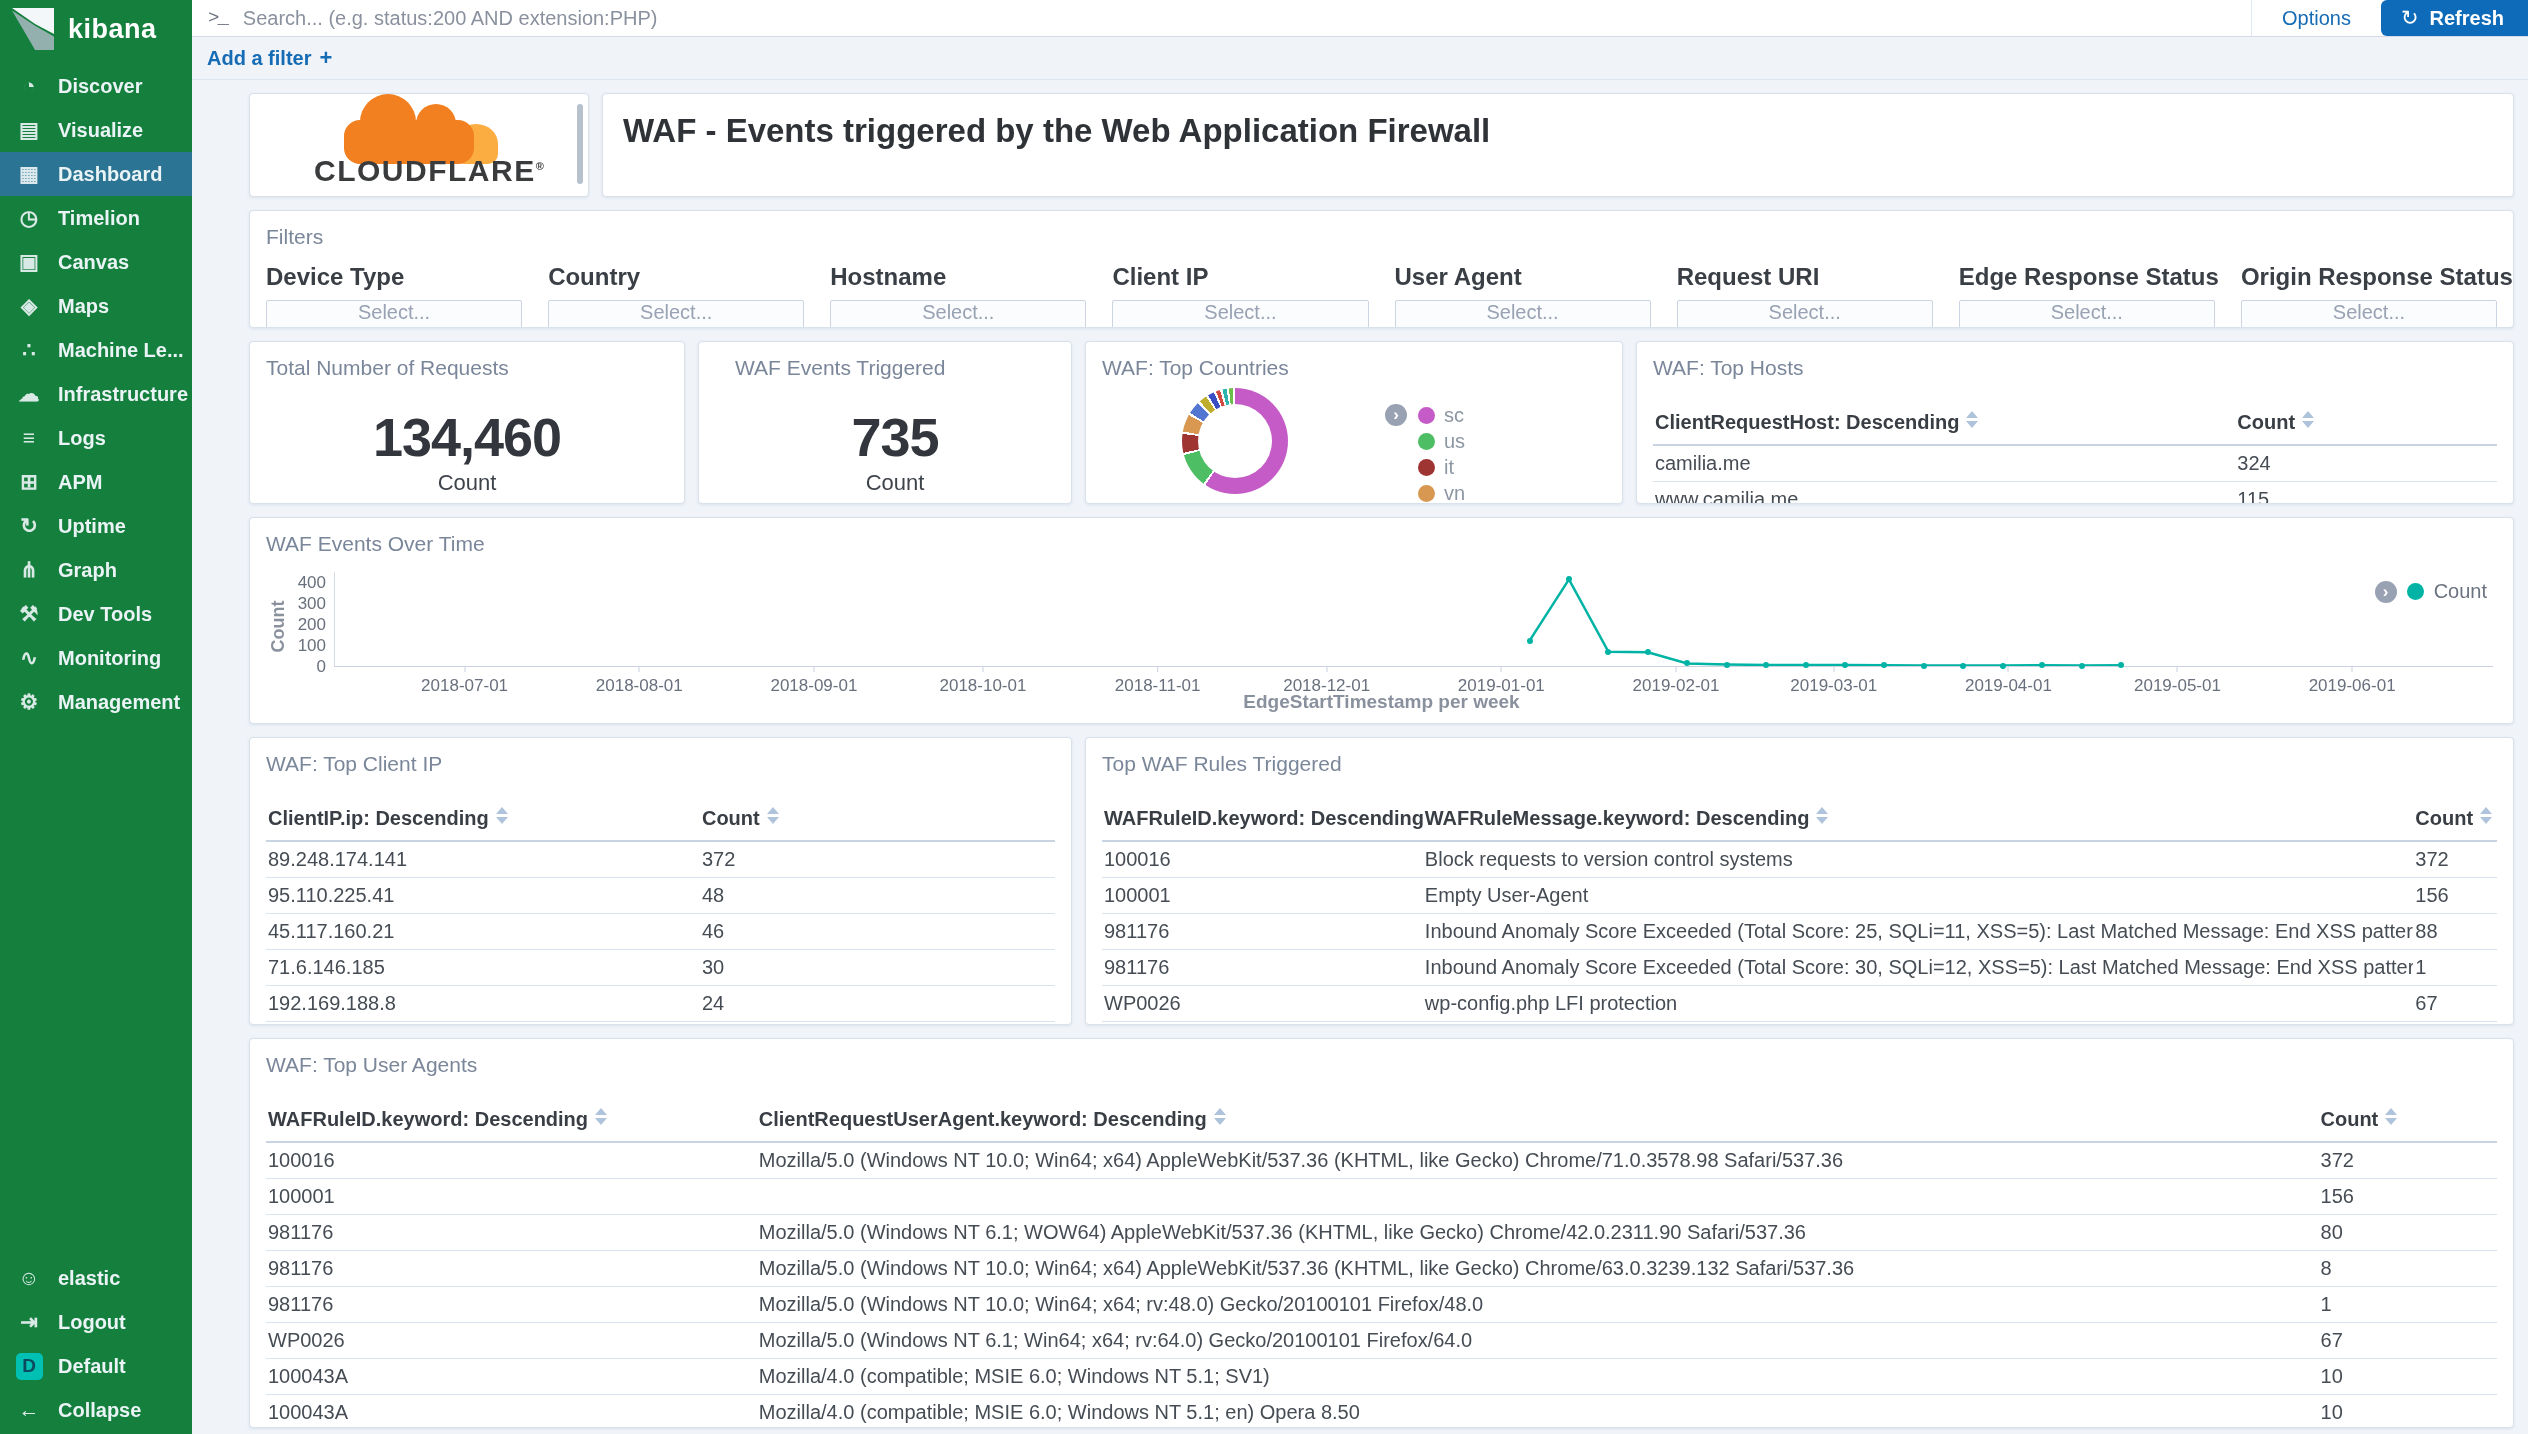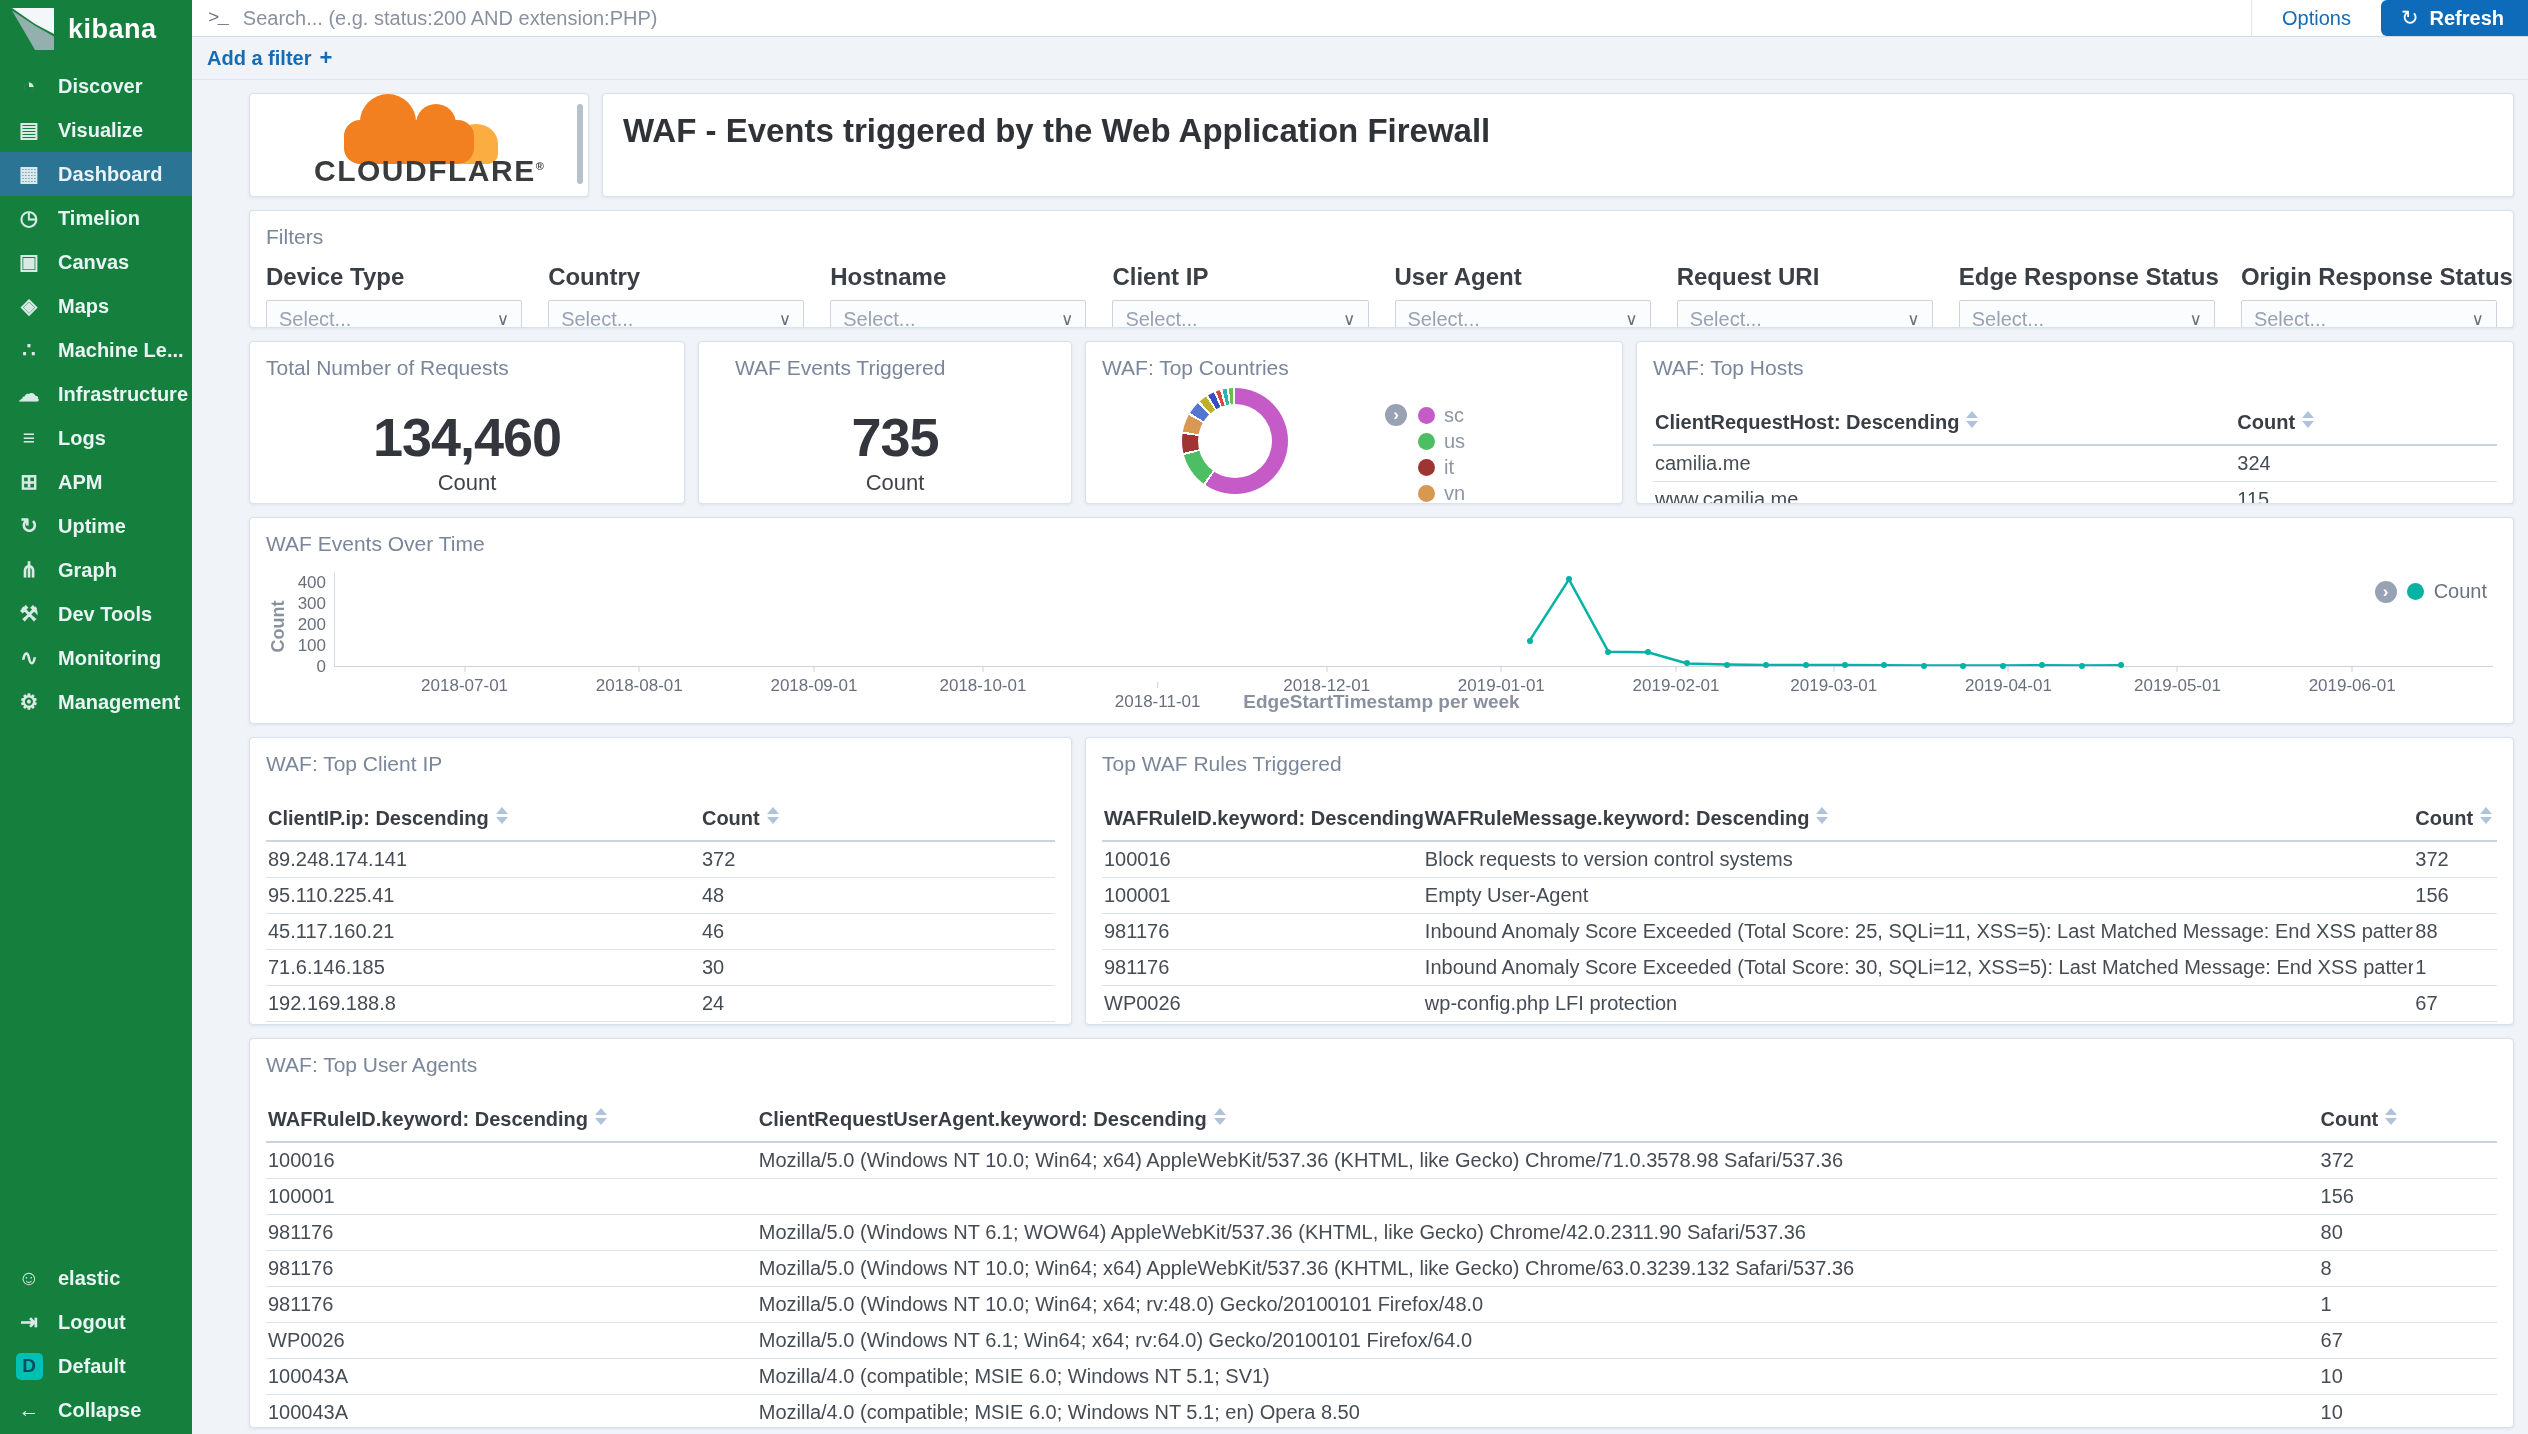--- a/index.html
+++ b/index.html
@@ -49,21 +49,21 @@
   .cf-cloud::after { content:""; position:absolute; right:18px; top:-16px; width:40px; height:40px; background:#F38020; border-radius:50%; }
   .cf-text { position:absolute; bottom:-8px; width:100%; text-align:center; font-size:30px; font-weight:800; letter-spacing:1.5px; color:#3A3B3C; }
   .cf-text sup { font-size:11px; }
   .logo-scrollbar { position:absolute; right:5px; top:10px; width:6px; height:80px; background:#B6C1CC; border-radius:3px; }
 
   
   .p-filters { flex:1; height:118px; }
   .filter-grid { display:flex; gap:26px; margin-top:14px; }
   .ffield { flex:1; min-width:0; }
   .flabel { font-size:24px; font-weight:700; color:#3A3F46; margin-bottom:9px; white-space:nowrap; }
-  .fselect { height:39px; border:1px solid #CBD4E0; border-radius:2px; background:#FBFCFE; display:flex; align-items:center; justify-content:space-between; padding:0 12px; color:#98A2B3; font-size:20px; cursor:pointer; }
+  .fselect { height:39px; border:1px solid #CBD4E0; border-radius:2px; background:#FBFCFE; display:flex; align-items:center; justify-content:space-between; padding:0 12px; color:#98A2B3; font-size:20px; cursor:pointer;flex-direction:column; }
   .fselect .chev { color:#69707D; font-size:17px; }
 
   
   .p-metric1 { width:436px; height:163px; flex-shrink:0; }
   .p-metric2 { width:374px; height:163px; flex-shrink:0;padding-left:36px; }
   .p-donut   { width:538px; height:163px; flex-shrink:0; }
   .p-hosts   { flex:1; height:163px; }
   .metric-value { text-align:center; font-size:54px; font-weight:700; color:#33373D; margin-top:26px; letter-spacing:-1px; }
   .metric-unit  { text-align:center; font-size:22px; color:#3F444B; margin-top:2px; }
 
@@ -393,21 +393,21 @@
                 <span>2018-08-01</span>
               </div>
               <div class="xtick" style="left: 22.1932%;">
                 <i></i>
                 <span>2018-09-01</span>
               </div>
               <div class="xtick" style="left: 30.0261%;">
                 <i></i>
                 <span>2018-10-01</span>
               </div>
-              <div class="xtick" style="left: 38.1201%; margin-top: 16px;">
+              <div class="xtick" style="left: 38.1201%;">
                 <i></i>
                 <span>2018-11-01</span>
               </div>
               <div class="xtick" style="left: 45.953%;">
                 <i></i>
                 <span>2018-12-01</span>
               </div>
               <div class="xtick" style="left: 54.047%;">
                 <i></i>
                 <span>2019-01-01</span>

